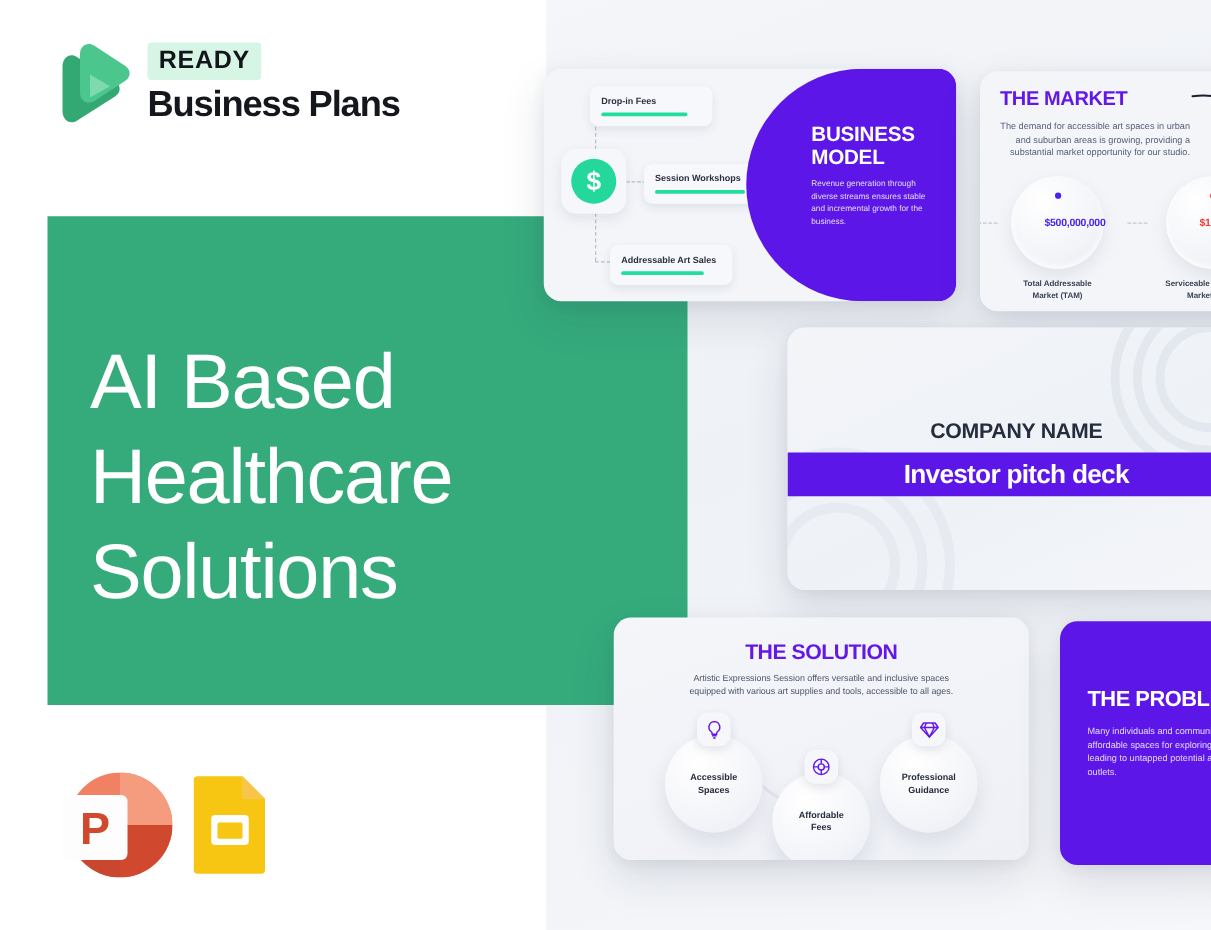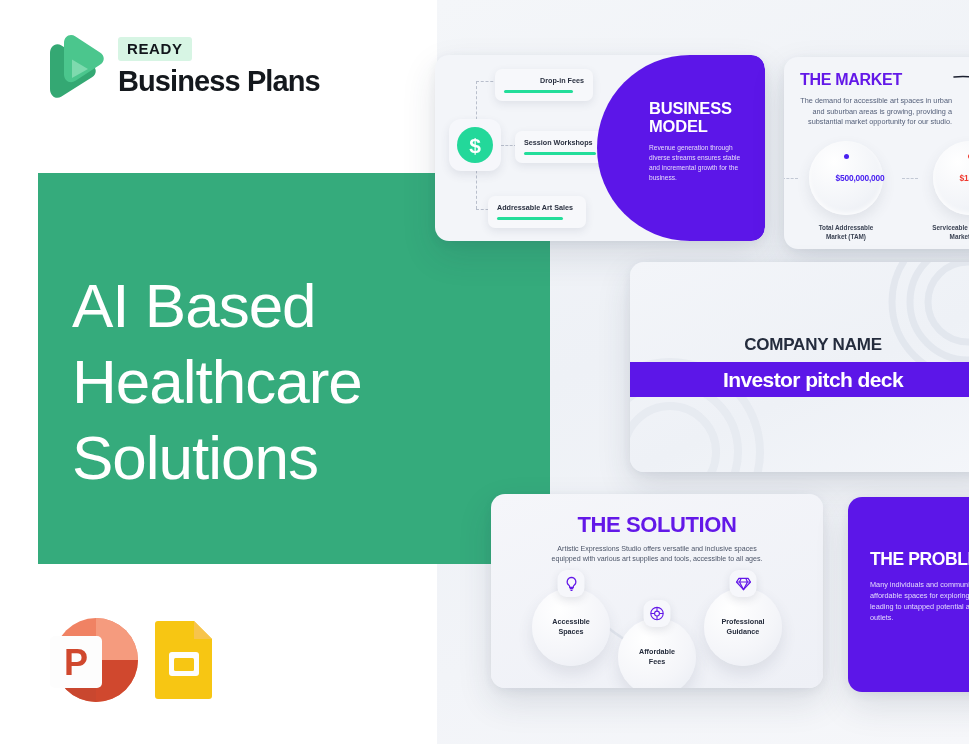--- a/index.html
+++ b/index.html
@@ -21,21 +21,21 @@
     background: #35ab7c;
   }
 
   
   #brand { position: absolute; left: 42px; top: 33px; display: flex; align-items: center; }
   #logo-mark { position: relative; width: 64px; height: 68px; flex: 0 0 auto; }
   #logo-mark svg { display:block; }
   #brand-text { margin-left: 12px; }
   #ready-badge {
     display: inline-block; background: #d7f5e4; color: #12161c;
-    font-size: 15px; font-weight: 600; letter-spacing: 0.6px;
+    font-size: 20px; font-weight: 600; letter-spacing: 0.6px;
     padding: 3px 9px 4px; border-radius: 3px;
   }
   #brand-name {
     font-size: 29px; font-weight: 700; color: #14181d;
     letter-spacing: -0.9px; margin-top: 4px; white-space: nowrap;
   }
 
   
   #hero-title {
     position: absolute; left: 72px; top: 268px; width: 430px;
@@ -139,21 +139,21 @@
   }
   #iv-band-text { color: #fff; font-size: 21px; font-weight: 800; letter-spacing: -0.6px; }
 
   
   #slide-solution {
     left: 491px; top: 494px; width: 332px; height: 194px;
     background: linear-gradient(160deg,#f5f6fa 0%,#eef0f6 100%);
   }
   #sl-title {
     text-align: center; margin-top: 18px; color: #6318e8;
-    font-size: 22px; font-weight: 800; letter-spacing: -0.4px;
+    font-size: 17px; font-weight: 800; letter-spacing: -0.4px;
   }
   #sl-desc {
     text-align: center; margin: 6px auto 0; width: 214px;
     font-size: 7.1px; line-height: 10.4px; color: #4c5568;
   }
   .sl-node { position: absolute; text-align: center; }
   .sl-bubble {
     width: 78px; height: 78px; border-radius: 50%;
     background: radial-gradient(circle at 35% 28%, #ffffff 0%, #f4f5f9 60%, #e8ebf2 100%);
     box-shadow: 0 8px 16px rgba(55,65,90,0.11);
@@ -205,21 +205,21 @@
     <div class="bm-dash" style="left:41px; top:26px; width:0; height:64px; border-width:0 0 0 1px;"></div>
     <div class="bm-dash" style="left:41px; top:26px; width:22px; height:0; border-width:1px 0 0 0;"></div>
     <div class="bm-dash" style="left:41px; top:90px; width:0; height:64px; border-width:0 0 0 1px;"></div>
     <div class="bm-dash" style="left:41px; top:154px; width:22px; height:0; border-width:1px 0 0 0;"></div>
     <div class="bm-dash" style="left:66px; top:90px; width:16px; height:0; border-width:1px 0 0 0;"></div>
 
     <div id="bm-money-tile">
       <div id="bm-money-circle">$</div>
     </div>
 
-    <div class="bm-chip" style="left:60px; top:14px; width:98px;text-align:right;">
+    <div class="bm-chip" style="left:37px; top:14px; width:98px;">
       <div class="bm-chip-label">Drop-in Fees</div>
       <div class="bm-chip-bar" style="width:86%"></div>
     </div>
     <div class="bm-chip" style="left:80px; top:76px; width:98px;">
       <div class="bm-chip-label">Session Workshops</div>
       <div class="bm-chip-bar" style="width:90%"></div>
     </div>
     <div class="bm-chip" style="left:53px; top:141px; width:98px;">
       <div class="bm-chip-label">Addressable Art Sales</div>
       <div class="bm-chip-bar" style="width:82%"></div>
@@ -282,21 +282,21 @@
     </g>
   </svg>
   <div id="iv-company">COMPANY NAME</div>
   <div id="iv-band">
     <span id="iv-band-text">Investor pitch deck</span>
   </div>
 </div>
 
 <div class="slide" id="slide-solution">
   <div id="sl-title">THE SOLUTION</div>
-  <div id="sl-desc">Artistic Expressions Studio offers versatile and inclusive spaces equipped with various art supplies and tools, accessible to all ages.</div>
+  <div id="sl-desc">Artistic Expressions Session offers versatile and inclusive spaces equipped with various art supplies and tools, accessible to all ages.</div>
 
   <svg id="sl-connectors" viewBox="0 0 332 194">
     <path d="M116 133 C140 152 150 155 172 152" stroke="#e1e5ed" stroke-width="2.5" fill="none"></path>
     <path d="M226 152 C248 155 256 150 272 134" stroke="#e1e5ed" stroke-width="2.5" fill="none"></path>
   </svg>
 
   <div class="sl-node" style="left:41px; top:94px; width:78px;">
     <div class="sl-badge">
       <svg width="14" height="16" viewBox="0 0 14 16" fill="none" stroke="#6318e8" stroke-width="1.2">
         <path d="M7 1.3a4.4 4.4 0 0 0-2.6 7.9c.5.4.8 1 .8 1.6v.5h3.6v-.5c0-.6.3-1.2.8-1.6A4.4 4.4 0 0 0 7 1.3z"></path>

